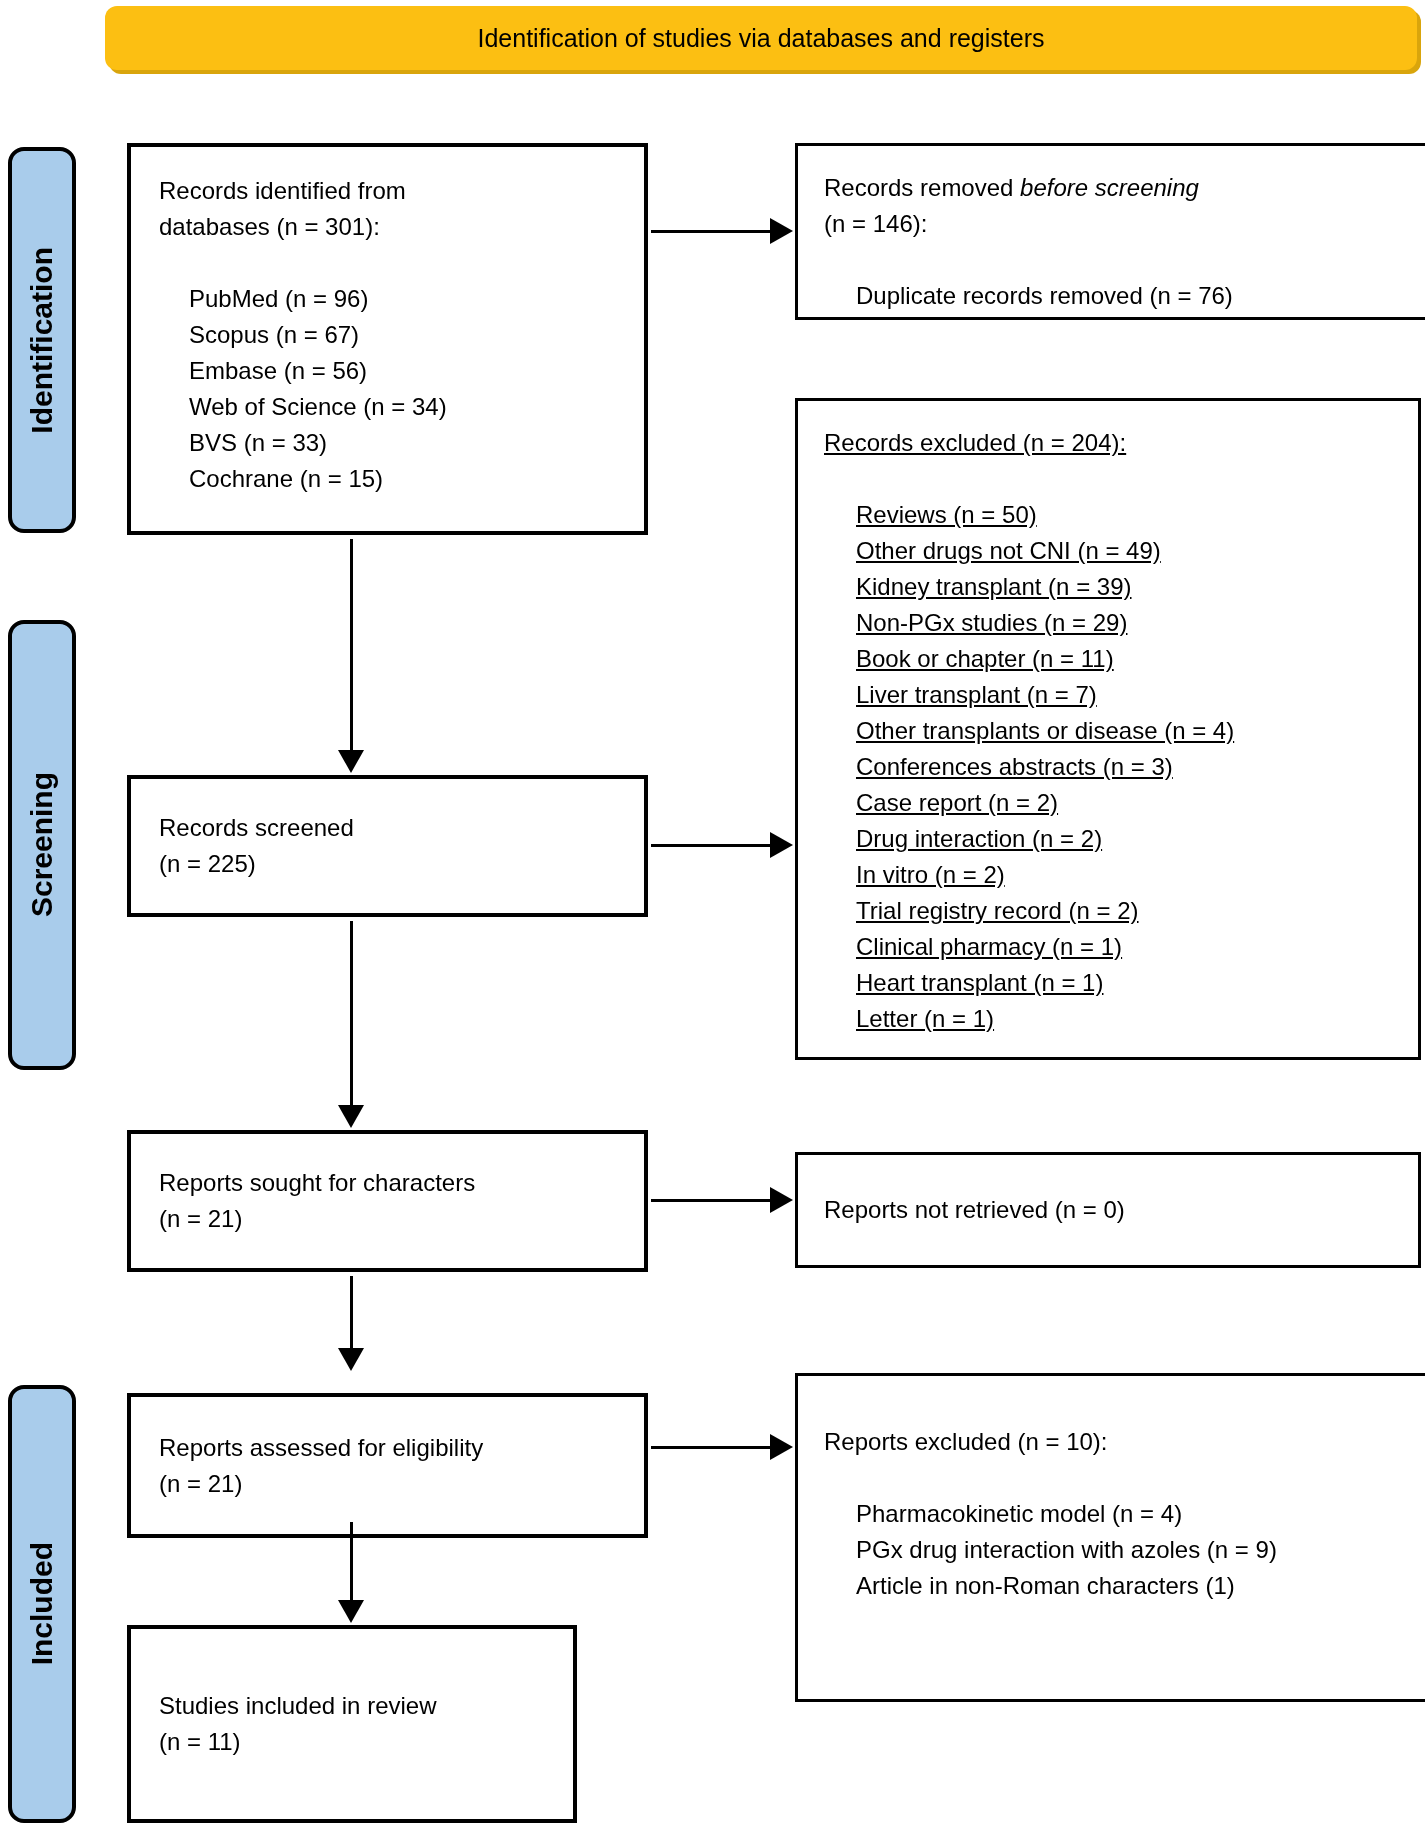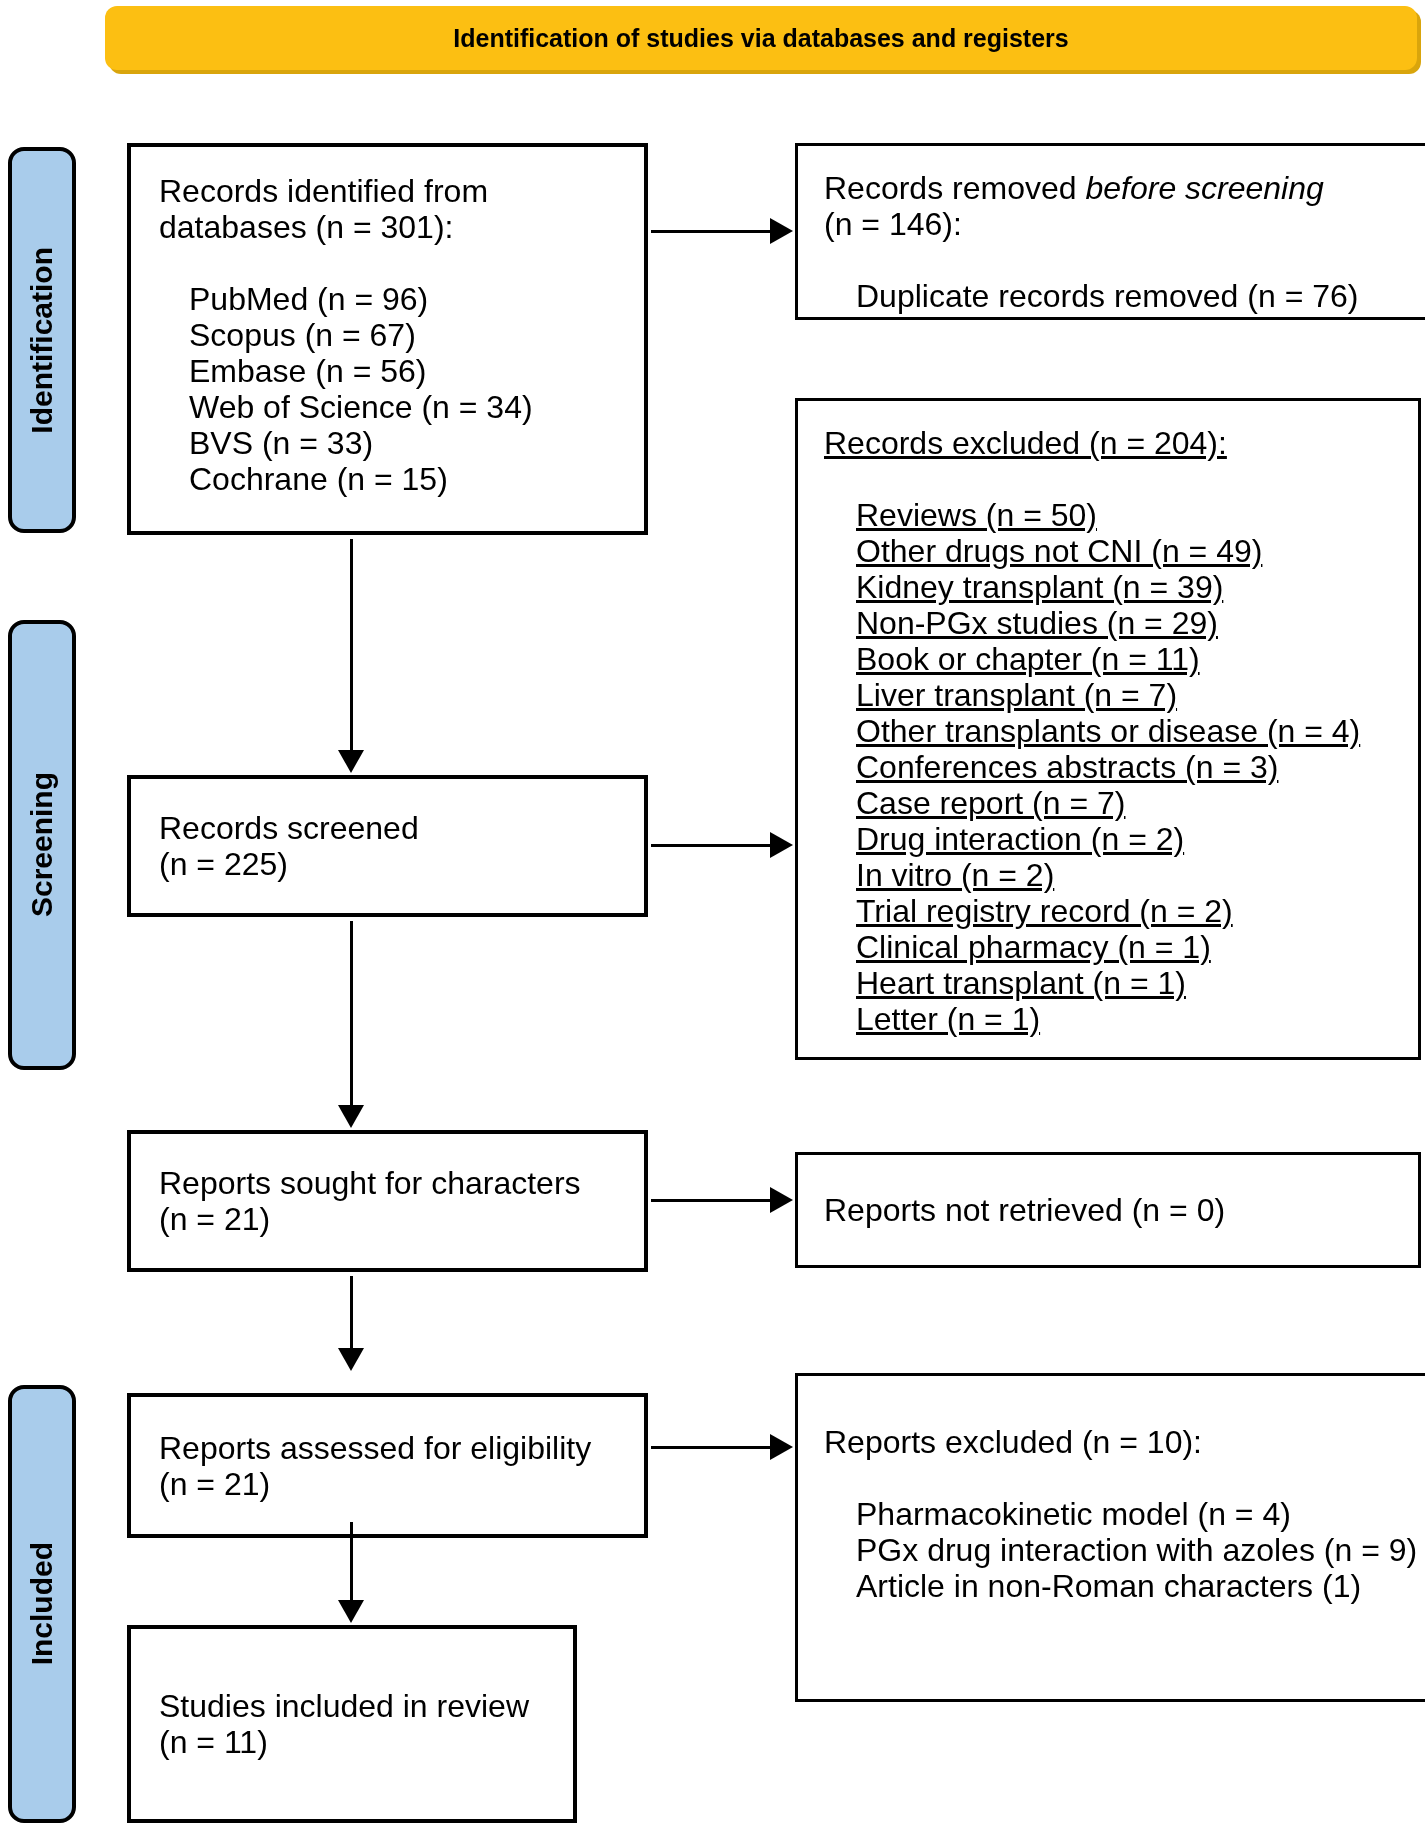--- a/index.html
+++ b/index.html
@@ -8,42 +8,42 @@
     width:1425px;height:1828px;
     background:#ffffff;
     font-family:"Liberation Sans", sans-serif;
     color:#000;
   }
   
   .banner{
     position:absolute;left:105px;top:6px;width:1312px;height:64px;
     border-radius:12px;
     display:flex;align-items:center;justify-content:center;
-    font-size:25px;font-weight:bold;
+    font-size:25px;font-weight:normal;
     box-shadow:4px 4px 0 #d9a50c;
   }
   
   .stage{
     position:absolute;left:8px;width:68px;
     border:4px solid #000;border-radius:16px;
     display:flex;align-items:center;justify-content:center;
     box-sizing:border-box;
   }
   .stage span{
     writing-mode:vertical-rl;
     transform:rotate(180deg);
     font-size:30px;font-weight:bold;
     white-space:nowrap;
   }
   
   .fbox{
     position:absolute;background:#fff;
     border:4px solid #000;
     box-sizing:border-box;
-    font-size:32px;line-height:36px;
+    font-size:24px;line-height:36px;
   }
   .fbox.right{border-width:3px;}
   .fbox .pad{padding:26px 18px 0 28px;}
   .fbox .padr{padding:24px 16px 0 26px;}
   .fbox.vcenter{display:flex;flex-direction:column;justify-content:center;padding-left:28px;padding-right:14px;}
   .fbox .item{padding-left:30px;}
   .fbox .itemr{padding-left:32px;}
   .gap{height:36px;}
   .em{font-style:italic;}
   
@@ -130,21 +130,21 @@
       <div>Records excluded (n = 204):</div>
       <div class="gap"></div>
       <div class="itemr">Reviews (n = 50)</div>
       <div class="itemr">Other drugs not CNI (n = 49)</div>
       <div class="itemr">Kidney transplant (n = 39)</div>
       <div class="itemr">Non-PGx studies (n = 29)</div>
       <div class="itemr">Book or chapter (n = 11)</div>
       <div class="itemr">Liver transplant (n = 7)</div>
       <div class="itemr">Other transplants or disease (n = 4)</div>
       <div class="itemr">Conferences abstracts (n = 3)</div>
-      <div class="itemr">Case report (n = 7)</div>
+      <div class="itemr">Case report (n = 2)</div>
       <div class="itemr">Drug interaction (n = 2)</div>
       <div class="itemr">In vitro (n = 2)</div>
       <div class="itemr">Trial registry record (n = 2)</div>
       <div class="itemr">Clinical pharmacy (n = 1)</div>
       <div class="itemr">Heart transplant (n = 1)</div>
       <div class="itemr">Letter (n = 1)</div>
     </div>
   </div>
 
   <div class="fbox right vcenter" style="left:795px;top:1152px;width:626px;height:116px;padding-left:26px;">

